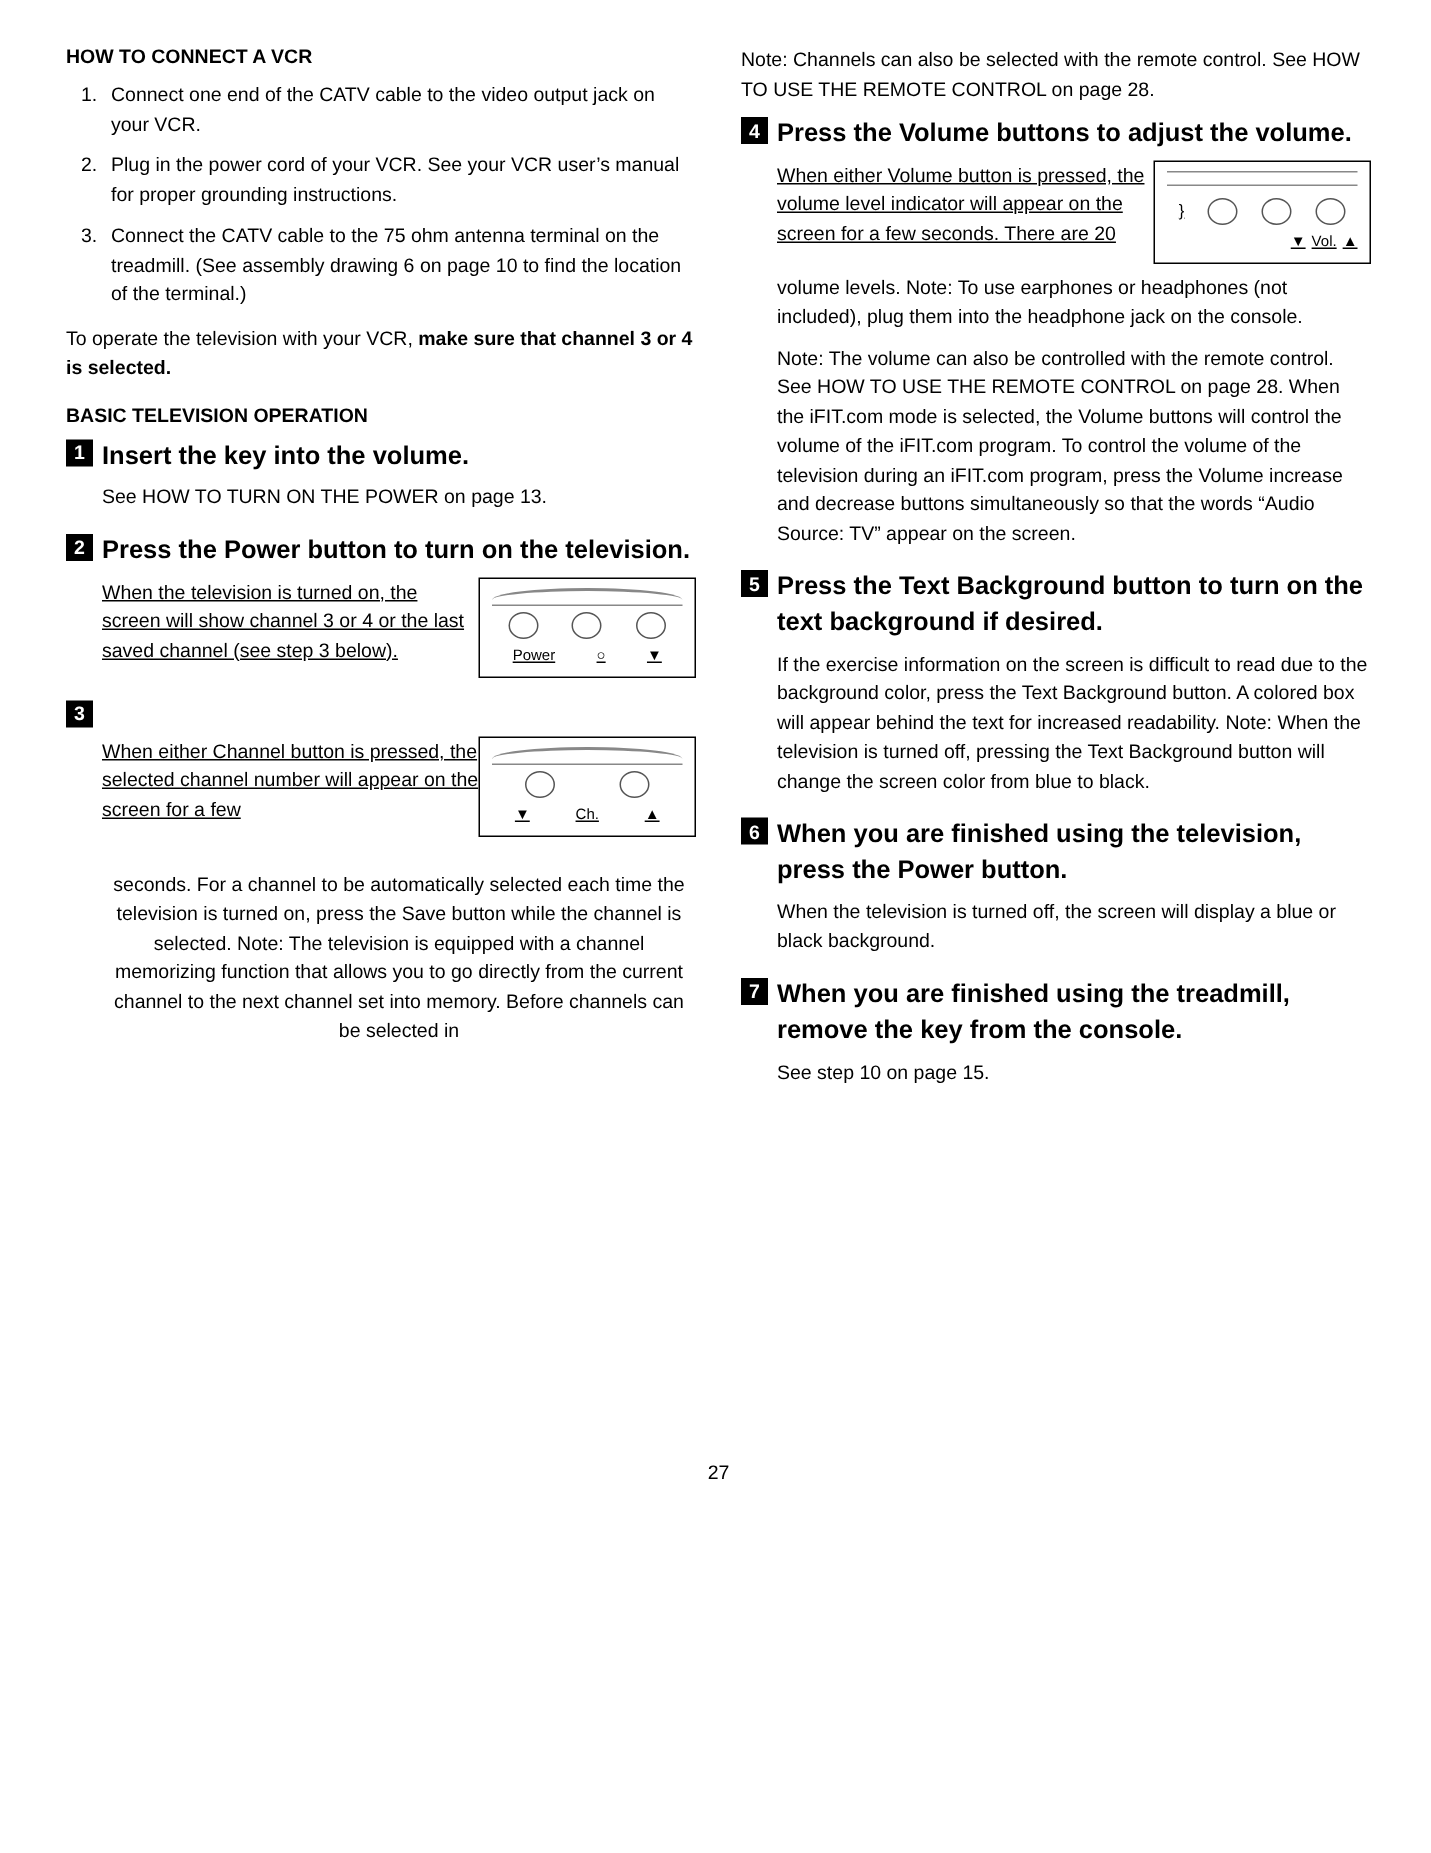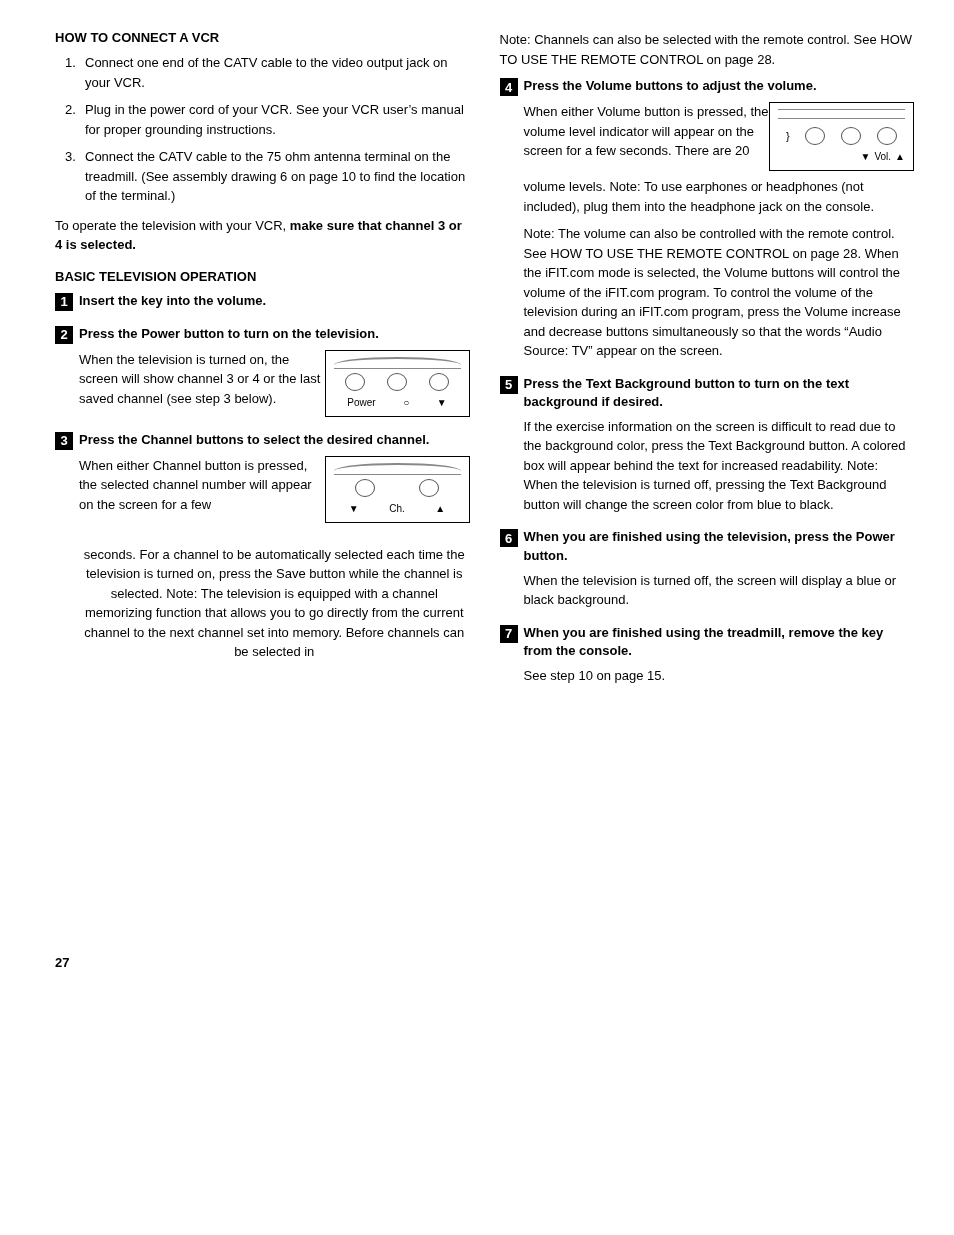--- a/index.html
+++ b/index.html
@@ -7,21 +7,21 @@
       background: #fff;
       font-family: Arial, Helvetica, sans-serif;
       font-size: 13px;
       color: #000;
       width: 954px;
       min-height: 1235px;
     }
     .page {
       width: 954px;
       min-height: 1235px;
-      padding: 30px 40px 30px 55px;
+      padding: 30px 40px 30px 44px;
       display: grid;
       grid-template-columns: 1fr 1fr;
       grid-template-rows: auto;
       column-gap: 30px;
     }
     .left-col {
       grid-column: 1;
     }
     .right-col {
       grid-column: 2;
@@ -71,30 +71,31 @@
       height: 18px;
       display: flex;
       align-items: center;
       justify-content: center;
       flex-shrink: 0;
       margin-right: 6px;
       margin-top: 1px;
     }
     .step-header-text {
       font-weight: bold;
-      font-size: 13px;
+      font-size: 17px;
       line-height: 1.4;
     }
     .step-body {
       padding-left: 24px;
       line-height: 1.5;
     }
     .step-body-flex {
       display: flex;
       align-items: flex-start;
+      text-decoration: underline;
     }
     .step-body-text {
       flex: 1;
       line-height: 1.5;
     }
     .console-diagram {
       border: 1px solid #000;
       padding: 6px 8px;
       min-width: 140px;
       width: 145px;
@@ -124,24 +125,24 @@
       width: 20px;
       height: 18px;
       border: 1px solid #555;
       border-radius: 50%;
       display: inline-flex;
       align-items: center;
       justify-content: center;
       font-size: 9px;
     }
     .page-number {
+      text-align: center;
       font-size: 13px;
       margin-top: 20px;
       grid-column: 1 / 3;
-      font-weight: bold;
     }
     .vol-row {
       display: flex;
       align-items: center;
       justify-content: flex-end;
       gap: 4px;
       font-size: 10px;
       margin-top: 4px;
     }
     .curved-top {
@@ -171,20 +172,23 @@
     </div>
 
     <div>
       <div class="section-title">BASIC TELEVISION OPERATION</div>
 
       <div class="step-block">
         <div class="step-header">
           <div class="step-number-box">1</div>
           <div class="step-header-text">Insert the key into the volume.</div>
         </div>
+        <div class="step-body">
+          <p>See HOW TO TURN ON THE POWER on page 13.</p>
+        </div>
       </div>
 
       <div class="step-block">
         <div class="step-header">
           <div class="step-number-box">2</div>
           <div class="step-header-text">Press the Power button to turn on the television.</div>
         </div>
         <div class="step-body">
           <div class="step-body-flex">
             <div class="step-body-text">When the television is turned on, the screen will show channel 3 or 4 or the last saved channel (see step 3 below).</div>
@@ -203,21 +207,20 @@
                 <span>▼</span>
               </div>
             </div>
           </div>
         </div>
       </div>
 
       <div class="step-block">
         <div class="step-header">
           <div class="step-number-box">3</div>
-          <div class="step-header-text">Press the Channel buttons to select the desired channel.</div>
         </div>
         <div class="step-body">
           <div class="step-body-flex">
             <div class="step-body-text">
               <span>When either Channel button is pressed, the selected channel number will appear on the screen for a few</span>
             </div>
 
             <div class="console-diagram">
               <div class="curved-top"></div>
               <div class="console-line"></div>

